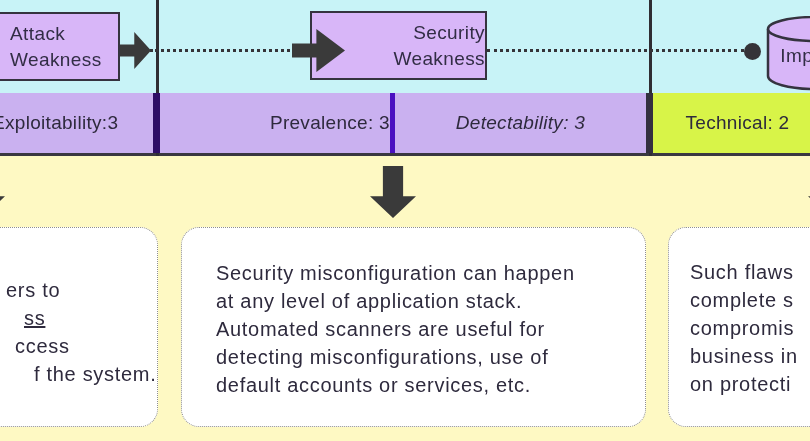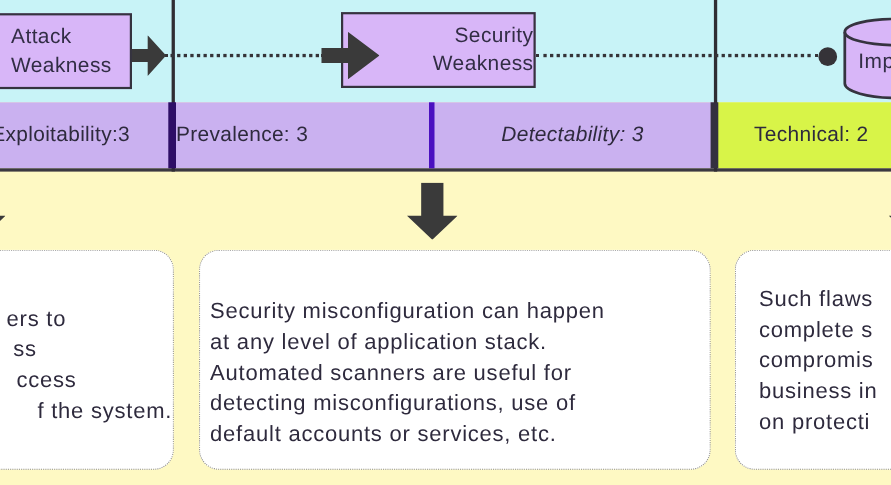--- a/index.html
+++ b/index.html
@@ -21,21 +21,21 @@
   .divider{position:absolute;top:93px;height:60px;}
   .divider.d1{left:153px;width:7px;background:#2e0e66;}
   .divider.d2{left:390px;width:5px;background:#4a10c0;}
   .divider.d3{left:646px;width:7px;background:#34303f;}
   
   .rating-label{
     position:absolute;top:93px;height:60px;line-height:60px;
     font-size:19px;letter-spacing:.3px;color:#2e2a3d;white-space:nowrap;
   }
   .rl-exploitability{left:-8px;}
-  .rl-prevalence{left:160px;width:230px;text-align:left;}
+  .rl-prevalence{left:160px;width:230px;text-align:right;}
   .rl-detectability{left:395px;width:251px;text-align:center;font-style:italic;}
   .rl-technical{left:653px;width:169px;text-align:center;}
   
   .node{
     position:absolute;background:#d8b6f8;border:2px solid #35333f;
     box-sizing:border-box;display:flex;flex-direction:column;justify-content:center;
     font-size:19px;line-height:26px;letter-spacing:.4px;color:#322d45;
   }
   .node-attack{left:-30px;top:12px;width:150px;height:69px;padding-left:38px;}
   .node-weakness{left:310px;top:11px;width:177px;height:69px;text-align:right;}
@@ -66,21 +66,21 @@
     position:absolute;top:227px;height:200px;box-sizing:border-box;
     border:1.5px dotted #8f8f8f;border-radius:18px;background:#ffffff;
   }
   .card-left{left:-312px;width:470px;}
   .card-middle{left:181px;width:465px;}
   .card-right{left:668px;width:300px;}
   .card-text{
     position:absolute;font-size:20px;line-height:28px;letter-spacing:.7px;
     color:#2e2a3d;white-space:nowrap;z-index:4;
   }
-  .mid-text{left:191px;top:259px;margin-top:10px;}
+  .mid-text{left:216px;top:259px;}
   .frag{position:absolute;white-space:nowrap;z-index:4;font-size:20px;line-height:28px;letter-spacing:.7px;color:#2e2a3d;}
 </style>
 </head>
 <body>
 
 <div class="stage">
 
   <div class="cyan-band"></div>
   <div class="purple-band"></div>
   <div class="yellow-band"></div>
@@ -120,21 +120,21 @@
 
   <div class="arrow-down ad-left"></div>
   <div class="arrow-down ad-mid"></div>
   <div class="arrow-down ad-right"></div>
 
   <div class="card card-left"></div>
   <div class="card card-middle"></div>
   <div class="card card-right"></div>
 
   <div class="frag" style="left:6px;top:276px;">ers to</div>
-  <div class="frag" style="left:12px;top:304px;">ss</div>
+  <div class="frag" style="left:24px;top:304px;text-decoration:underline;">ss</div>
   <div class="frag" style="left:15px;top:332px;">ccess</div>
   <div class="frag" style="left:2px;top:360px;margin-left:32px;">f the system.</div>
 
   <div class="card-text mid-text">
     <div>Security misconfiguration can happen</div>
     <div>at any level of application stack.</div>
     <div>Automated scanners are useful for</div>
     <div>detecting misconfigurations, use of</div>
     <div>default accounts or services, etc.</div>
   </div>

